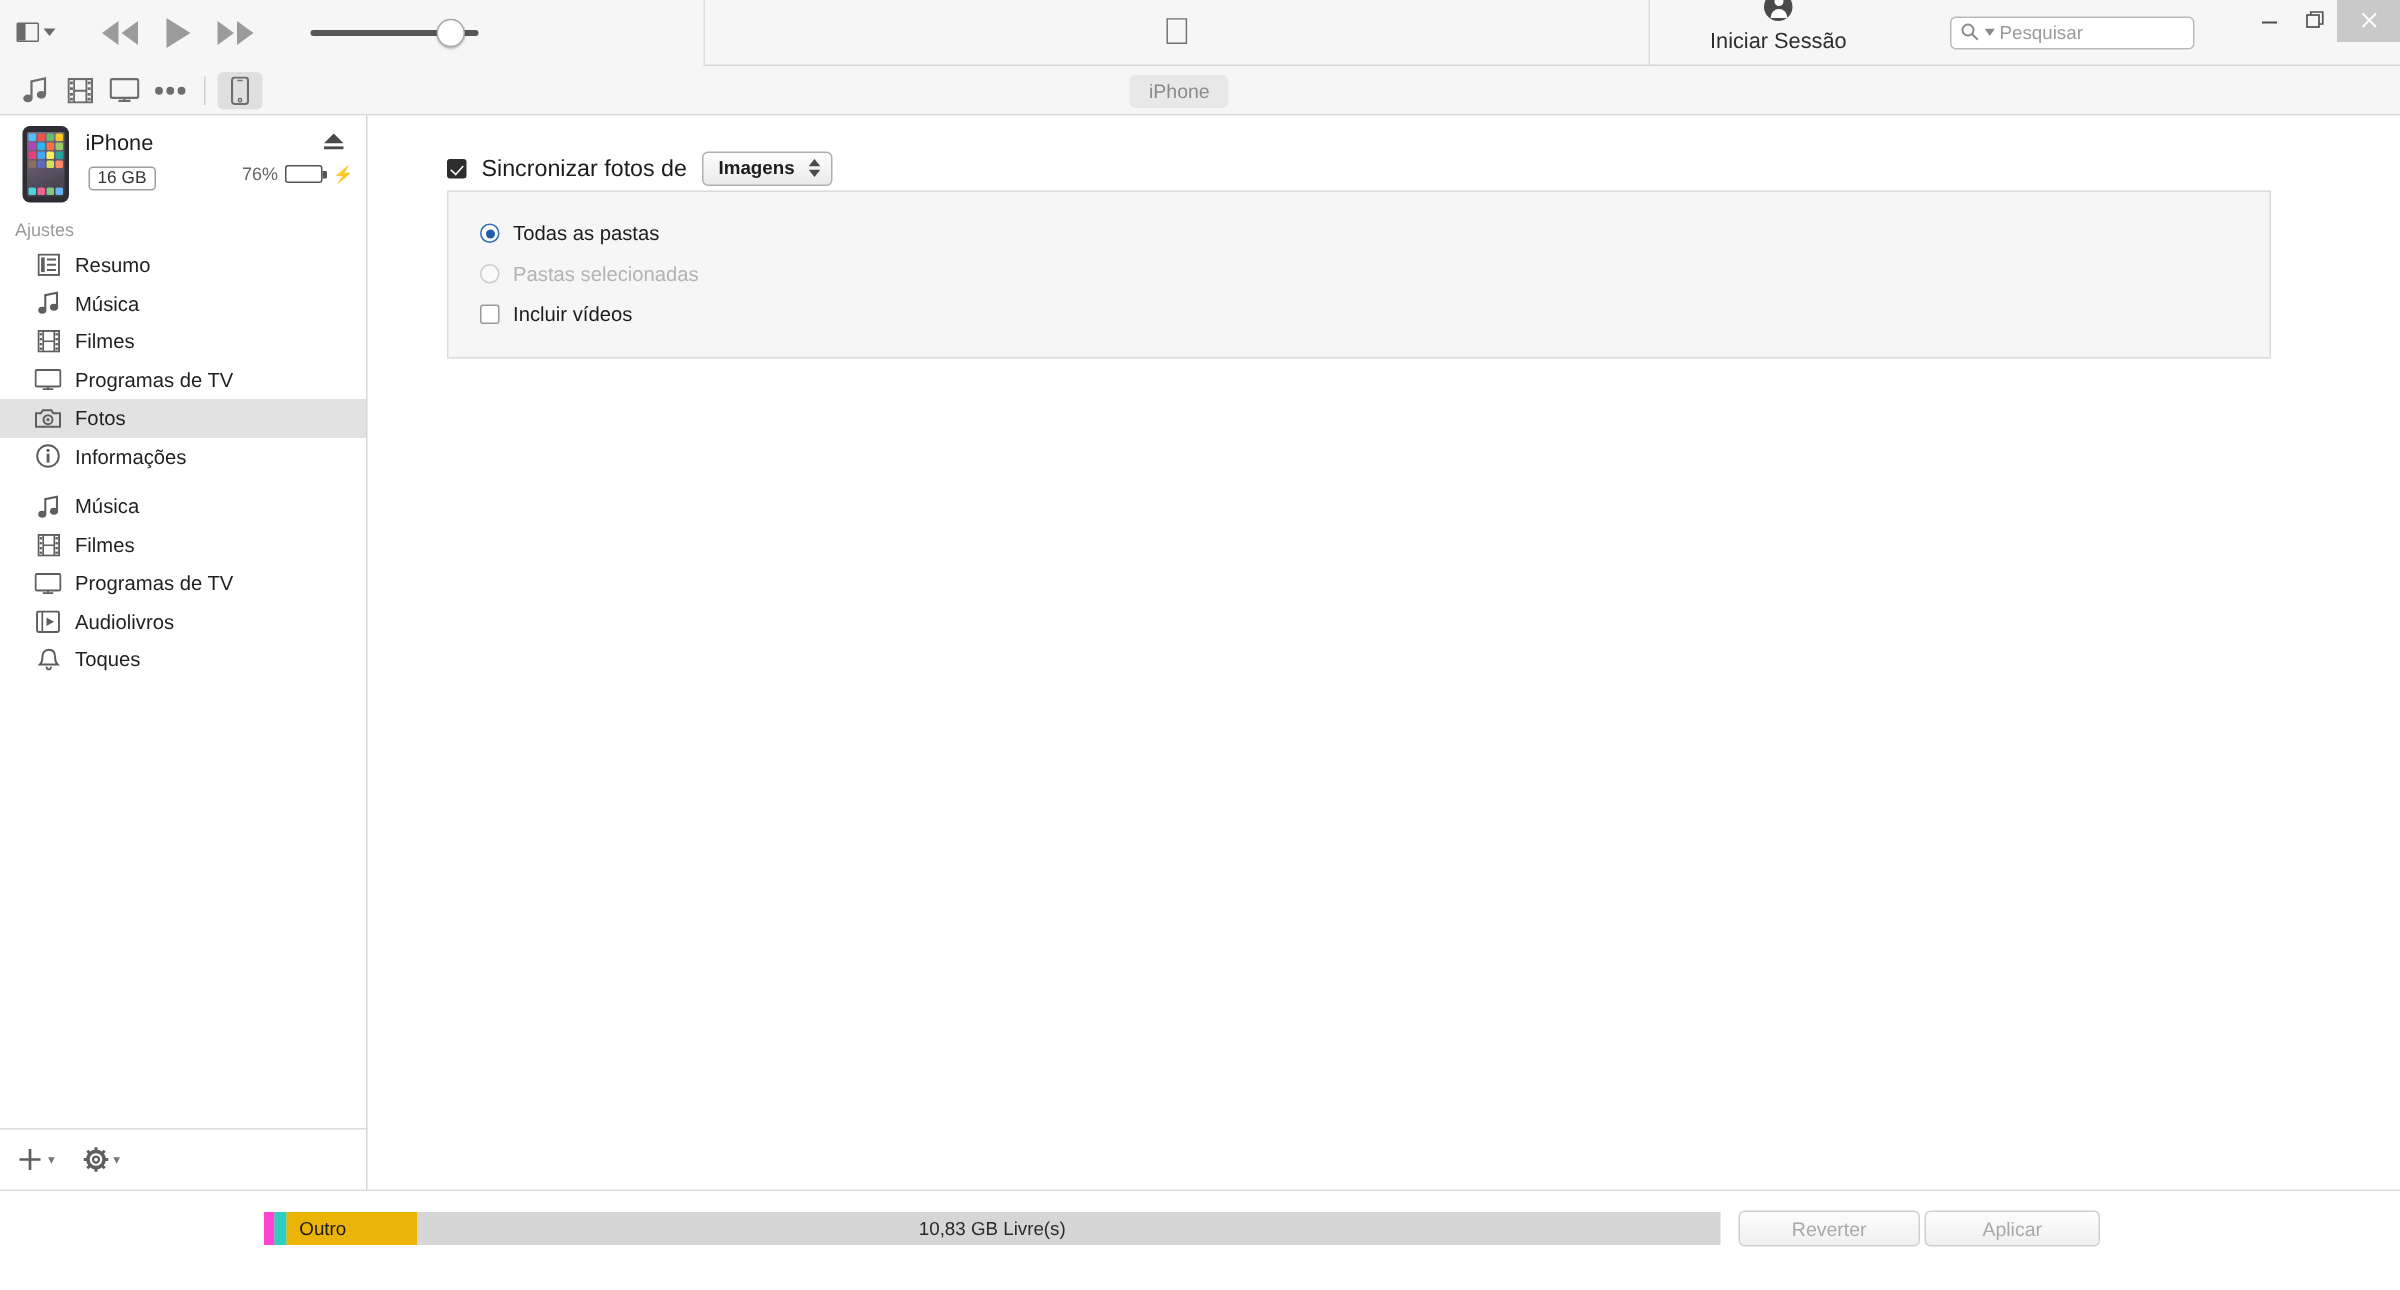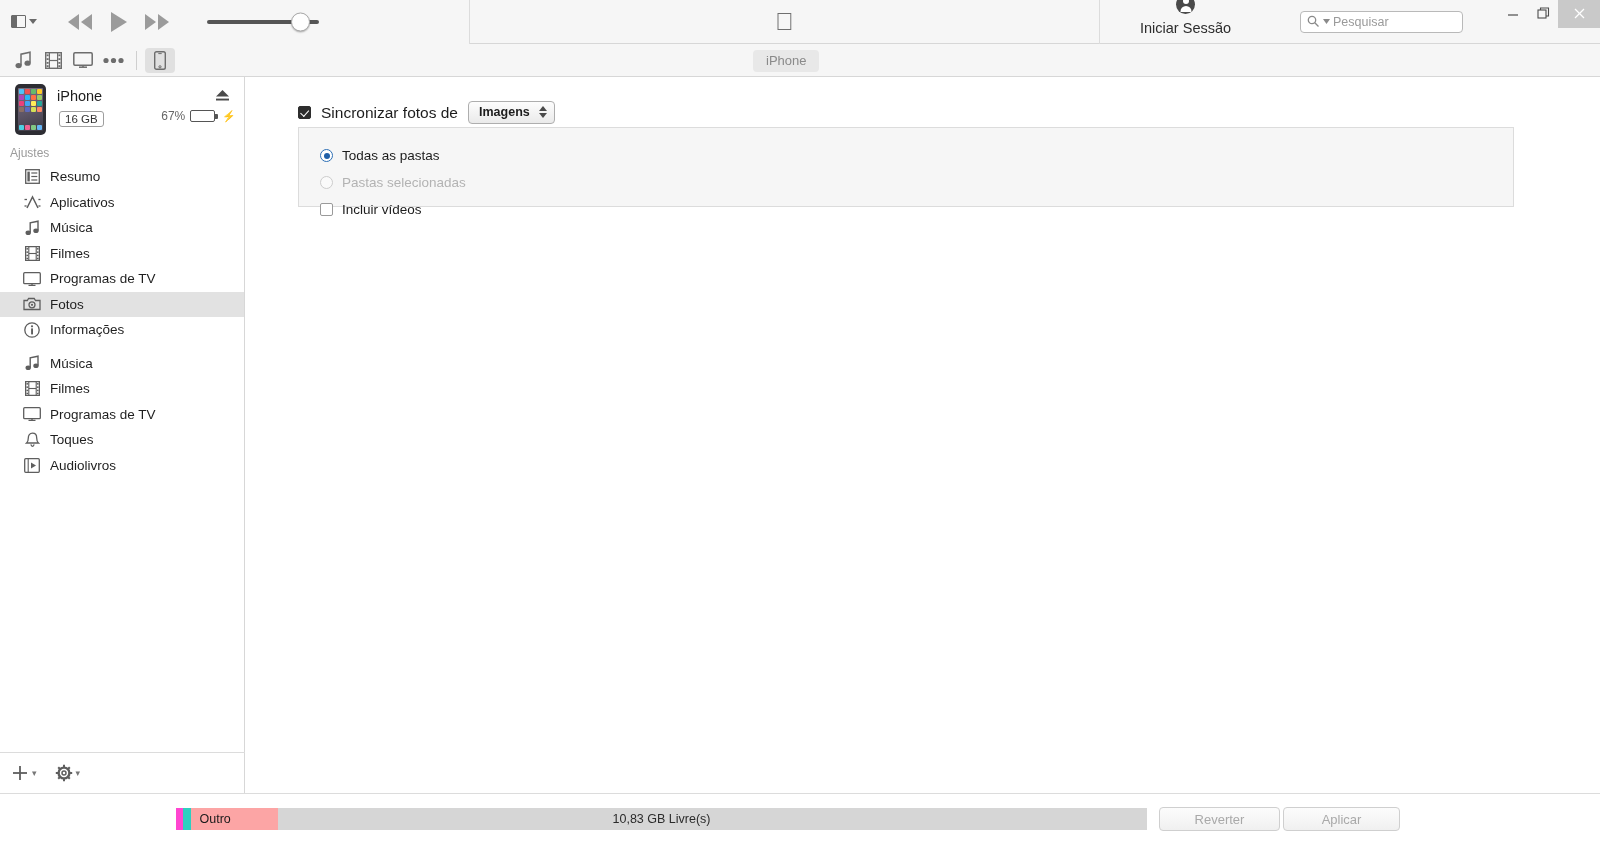--- a/index.html
+++ b/index.html
@@ -256,21 +256,21 @@
     background: linear-gradient(#fdfdfd,#eaeaea);
     border: 1px solid #aeaeae; border-radius: 4px;
     padding: 3px 7px 4px 10px; cursor: default;
   }
   .popup-label { font-size: 12.5px; color: #1c1c1c; font-weight: bold; }
   .popup-arrows {
     display: flex; flex-direction: column; gap: 2px; line-height: 0;
   }
   .panel {
     position: absolute; left: 52px; top: 50px;
-    width: 1216px; height: 80px;
+    width: 1216px; height: 112px;
     background: #f6f6f6; border: 1px solid #dcdcdc;
   }
   .opt-row {
     display: flex; align-items: center; gap: 9px;
     padding-left: 21px; height: 27px;
     font-size: 13.5px; color: #1c1c1c; cursor: default;
   }
   .opt-row:first-child { margin-top: 14px; }
   .radio {
     width: 13px; height: 13px; border-radius: 50%;
@@ -484,21 +484,21 @@
       </div>
       <div class="dev-name">iPhone</div>
       <div class="dev-cap">16 GB</div>
       <div class="eject">
         <svg width="15" height="13" viewBox="0 0 15 13">
           <polygon points="7.5,1 14,7.5 1,7.5" fill="#4a4a4a"></polygon>
           <rect x="1" y="9.6" width="13" height="1.9" fill="#4a4a4a"></rect>
         </svg>
       </div>
       <div class="batt-wrap">
-        <span class="batt-pct">67%</span>
+        <span class="batt-pct">76%</span>
         <span class="batt">
           <span class="batt-fill" id="batt-fill" style="width: 98%;"></span>
         </span>
         <span class="bolt">⚡</span>
       </div>
     </div>
 
     <div>
       <div class="sb-group-title">Ajustes</div>
 
@@ -508,32 +508,20 @@
             <rect x="0.7" y="0.7" width="13.6" height="13.6" fill="none" stroke="#5e5e5e" stroke-width="1.3"></rect>
             <rect x="2.4" y="2.6" width="2.4" height="9.8" fill="#5e5e5e"></rect>
             <line x1="6.3" y1="4" x2="12.3" y2="4" stroke="#5e5e5e" stroke-width="1.2"></line>
             <line x1="6.3" y1="7.5" x2="12.3" y2="7.5" stroke="#5e5e5e" stroke-width="1.2"></line>
             <line x1="6.3" y1="11" x2="12.3" y2="11" stroke="#5e5e5e" stroke-width="1.2"></line>
           </svg>
         </span>
         <span>Resumo</span>
       </div>
 
-      <div class="sb-item">
-        <span class="sb-icon">
-          <svg width="17" height="15" viewBox="0 0 17 15">
-            <path d="M3 13 L8.5 2 L14 13" fill="none" stroke="#5e5e5e" stroke-width="1.5"></path>
-            <line x1="0.5" y1="4.5" x2="3" y2="4.5" stroke="#5e5e5e" stroke-width="1.3"></line>
-            <line x1="0.5" y1="11" x2="2.6" y2="11" stroke="#5e5e5e" stroke-width="1.3"></line>
-            <line x1="14.4" y1="4.5" x2="16.5" y2="4.5" stroke="#5e5e5e" stroke-width="1.3"></line>
-            <line x1="14.4" y1="11" x2="16.5" y2="11" stroke="#5e5e5e" stroke-width="1.3"></line>
-          </svg>
-        </span>
-        <span>Aplicativos</span>
-      </div>
 
       <div class="sb-item">
         <span class="sb-icon">
           <svg width="15" height="16" viewBox="0 0 15 16">
             <path d="M5.2 12.4V2.8L13 1.2v9.4" fill="none" stroke="#5e5e5e" stroke-width="1.4"></path>
             <ellipse cx="3.2" cy="12.8" rx="2.7" ry="2.3" fill="#5e5e5e"></ellipse>
             <ellipse cx="11" cy="10.8" rx="2.7" ry="2.3" fill="#5e5e5e"></ellipse>
           </svg>
         </span>
         <span>Música</span>
@@ -633,37 +621,37 @@
             <line x1="9" y1="11.7" x2="9" y2="13.3" stroke="#5e5e5e" stroke-width="1.3"></line>
             <line x1="5.5" y1="13.4" x2="12.5" y2="13.4" stroke="#5e5e5e" stroke-width="1.3"></line>
           </svg>
         </span>
         <span>Programas de TV</span>
       </div>
 
 
       <div class="sb-item">
         <span class="sb-icon">
-          <svg width="15" height="16" viewBox="0 0 15 16">
-            <path d="M7.5 1.2 C4.6 1.2 3.3 3.4 3.3 6 C3.3 9.4 1.6 11 1.6 11 H13.4 C13.4 11 11.7 9.4 11.7 6 C11.7 3.4 10.4 1.2 7.5 1.2 Z" fill="none" stroke="#5e5e5e" stroke-width="1.3"></path>
-            <path d="M5.9 12.4 C6.1 13.6 6.7 14.3 7.5 14.3 C8.3 14.3 8.9 13.6 9.1 12.4" fill="none" stroke="#5e5e5e" stroke-width="1.2"></path>
-          </svg>
-        </span>
-        <span>Toques</span>
-      </div>
-
-      <div class="sb-item">
-        <span class="sb-icon">
           <svg width="16" height="15" viewBox="0 0 16 15">
             <rect x="0.7" y="0.7" width="14.6" height="13.6" rx="1" fill="none" stroke="#5e5e5e" stroke-width="1.3"></rect>
             <line x1="4.2" y1="0.7" x2="4.2" y2="14.3" stroke="#5e5e5e" stroke-width="1.1"></line>
             <polygon points="7,4.6 12,7.5 7,10.4" fill="#5e5e5e"></polygon>
           </svg>
         </span>
         <span>Audiolivros</span>
+      </div>
+
+      <div class="sb-item">
+        <span class="sb-icon">
+          <svg width="15" height="16" viewBox="0 0 15 16">
+            <path d="M7.5 1.2 C4.6 1.2 3.3 3.4 3.3 6 C3.3 9.4 1.6 11 1.6 11 H13.4 C13.4 11 11.7 9.4 11.7 6 C11.7 3.4 10.4 1.2 7.5 1.2 Z" fill="none" stroke="#5e5e5e" stroke-width="1.3"></path>
+            <path d="M5.9 12.4 C6.1 13.6 6.7 14.3 7.5 14.3 C8.3 14.3 8.9 13.6 9.1 12.4" fill="none" stroke="#5e5e5e" stroke-width="1.2"></path>
+          </svg>
+        </span>
+        <span>Toques</span>
       </div>
     </div>
 
     <div class="sb-bottom">
       <span class="sbb-btn">
         <svg width="18" height="18" viewBox="0 0 18 18">
           <line x1="9" y1="2" x2="9" y2="16" stroke="#5e5e5e" stroke-width="1.8"></line>
           <line x1="2" y1="9" x2="16" y2="9" stroke="#5e5e5e" stroke-width="1.8"></line>
         </svg>
         <span class="caret-thin">▾</span>
@@ -723,21 +711,21 @@
   </div>
 
   <div class="bottombar">
     <div class="capacity">
       <div class="cap-seg" id="seg0" style="width: 0.75%; background: rgb(255, 69, 208);">
         <span></span>
       </div>
       <div class="cap-seg" id="seg1" style="width: 0.75%; background: rgb(46, 207, 192);">
         <span></span>
       </div>
-      <div class="cap-seg" id="seg2" style="width: 9%; background: #fca5a5;">
+      <div class="cap-seg" id="seg2" style="width: 9%; background: #eab308;">
         <span>Outro</span>
       </div>
       <div class="cap-free">10,83 GB Livre(s)</div>
     </div>
 
     <div class="btn btn-revert">Reverter</div>
     <div class="btn btn-apply">Aplicar</div>
   </div>
 
 </div>

